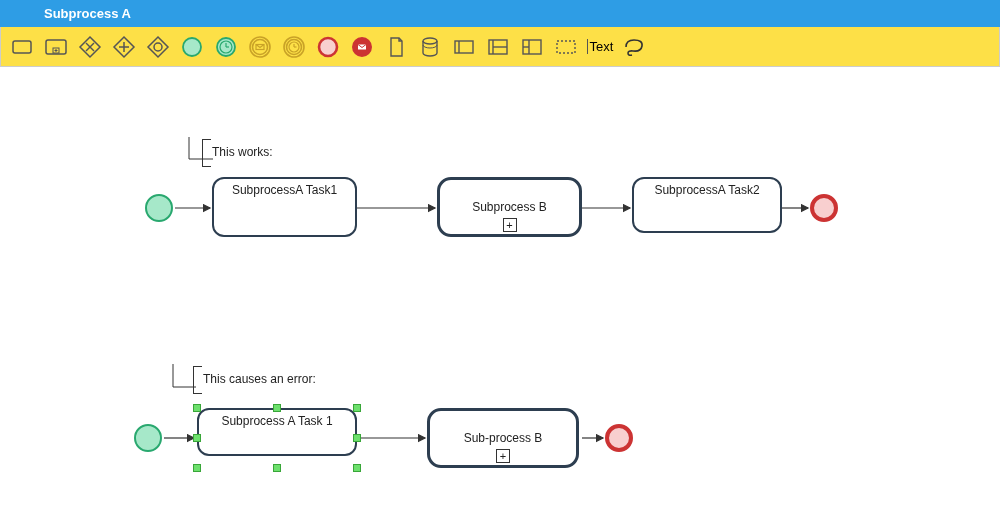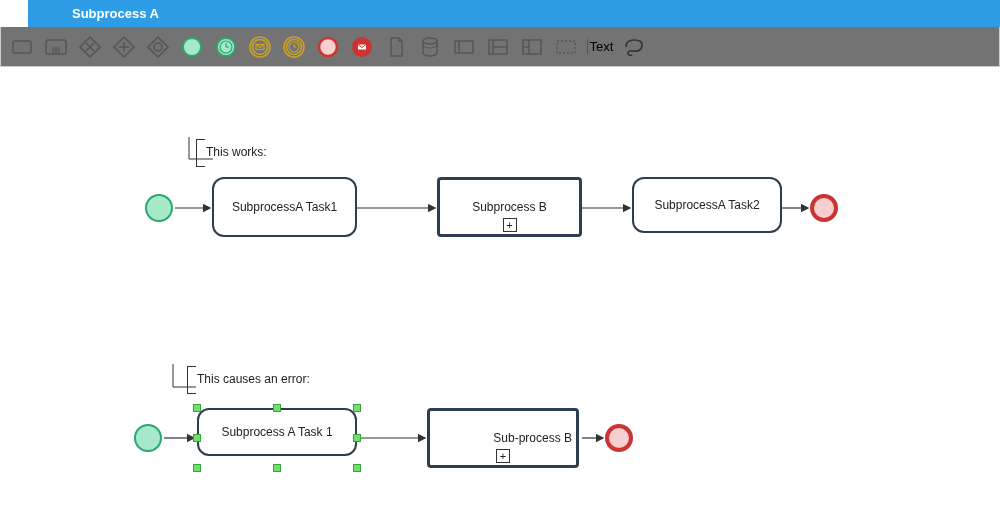--- a/index.html
+++ b/index.html
@@ -11,24 +11,23 @@
     overflow: hidden;
     position: relative;
   }
   .title-bar {
     background: #2e9de5;
     color: #fff;
     font-weight: bold;
     font-size: 13px;
     padding: 6px 10px 6px 44px;
     height: 27px;
-    margin-left: 28px;
   }
   .toolbar {
-    background: #737373;
+    background: #fde047;
     border: 1px solid #ccc;
     border-top: none;
     height: 40px;
     display: flex;
     align-items: center;
     gap: 4px;
     padding: 0 6px;
   }
   .tool {
     width: 30px;
@@ -60,59 +59,59 @@
     border-radius: 50%;
     background: #f8cfcf;
     border: 4px solid #cc3333;
   }
   .bpmn-task {
     position: absolute;
     border: 2px solid #2d3e50;
     border-radius: 12px;
     background: #fff;
     display: flex;
-    align-items: center;
     justify-content: center;
     font-size: 12px;
     color: #222;
     padding: 4px;
     text-align: center;
   }
   .bpmn-subprocess {
     position: absolute;
     border: 3px solid #2d3e50;
-    border-radius: 4px;
+    border-radius: 14px;
     background: #fff;
     display: flex;
     flex-direction: column;
     align-items: center;
     justify-content: center;
     font-size: 12px;
     color: #222;
-    padding: 4px;
+    padding: 12px;
     text-align: center;
   }
   .expand-marker {
     width: 14px; height: 14px;
     border: 1px solid #333;
     background: #fff;
     font-size: 11px;
     line-height: 12px;
     text-align: center;
     position: absolute;
     bottom: 2px;
     left: 50%;
     transform: translateX(-50%);
   }
 
   .annotation {
     position: absolute;
     font-size: 12px;
     color: #222;
     padding-left: 10px;
+    margin-left: 6px;
   }
   .annotation::before {
     content: '';
     position: absolute;
     left: 0; top: -6px;
     width: 8px;
     height: calc(100% + 12px);
     border: 1px solid #333;
     border-right: none;
   }
@@ -320,20 +319,20 @@
 
   <div class="sel-handle" style="left:193px; top:337px;"></div>
   <div class="sel-handle" style="left:273px; top:337px;"></div>
   <div class="sel-handle" style="left:353px; top:337px;"></div>
   <div class="sel-handle" style="left:193px; top:367px;"></div>
   <div class="sel-handle" style="left:353px; top:367px;"></div>
   <div class="sel-handle" style="left:193px; top:397px;"></div>
   <div class="sel-handle" style="left:273px; top:397px;"></div>
   <div class="sel-handle" style="left:353px; top:397px;"></div>
 
-  <div class="bpmn-subprocess" style="left:427px; top:341px; width:152px; height:60px;align-items:flex-end;">
+  <div class="bpmn-subprocess" style="left:427px; top:341px; width:152px; height:60px;">
     <span>Sub-process B</span>
     <div class="expand-marker">+</div>
   </div>
 
   <div class="bpmn-end" style="left:605px; top:357px;"></div>
 
 </div>
 
 </body></html>

